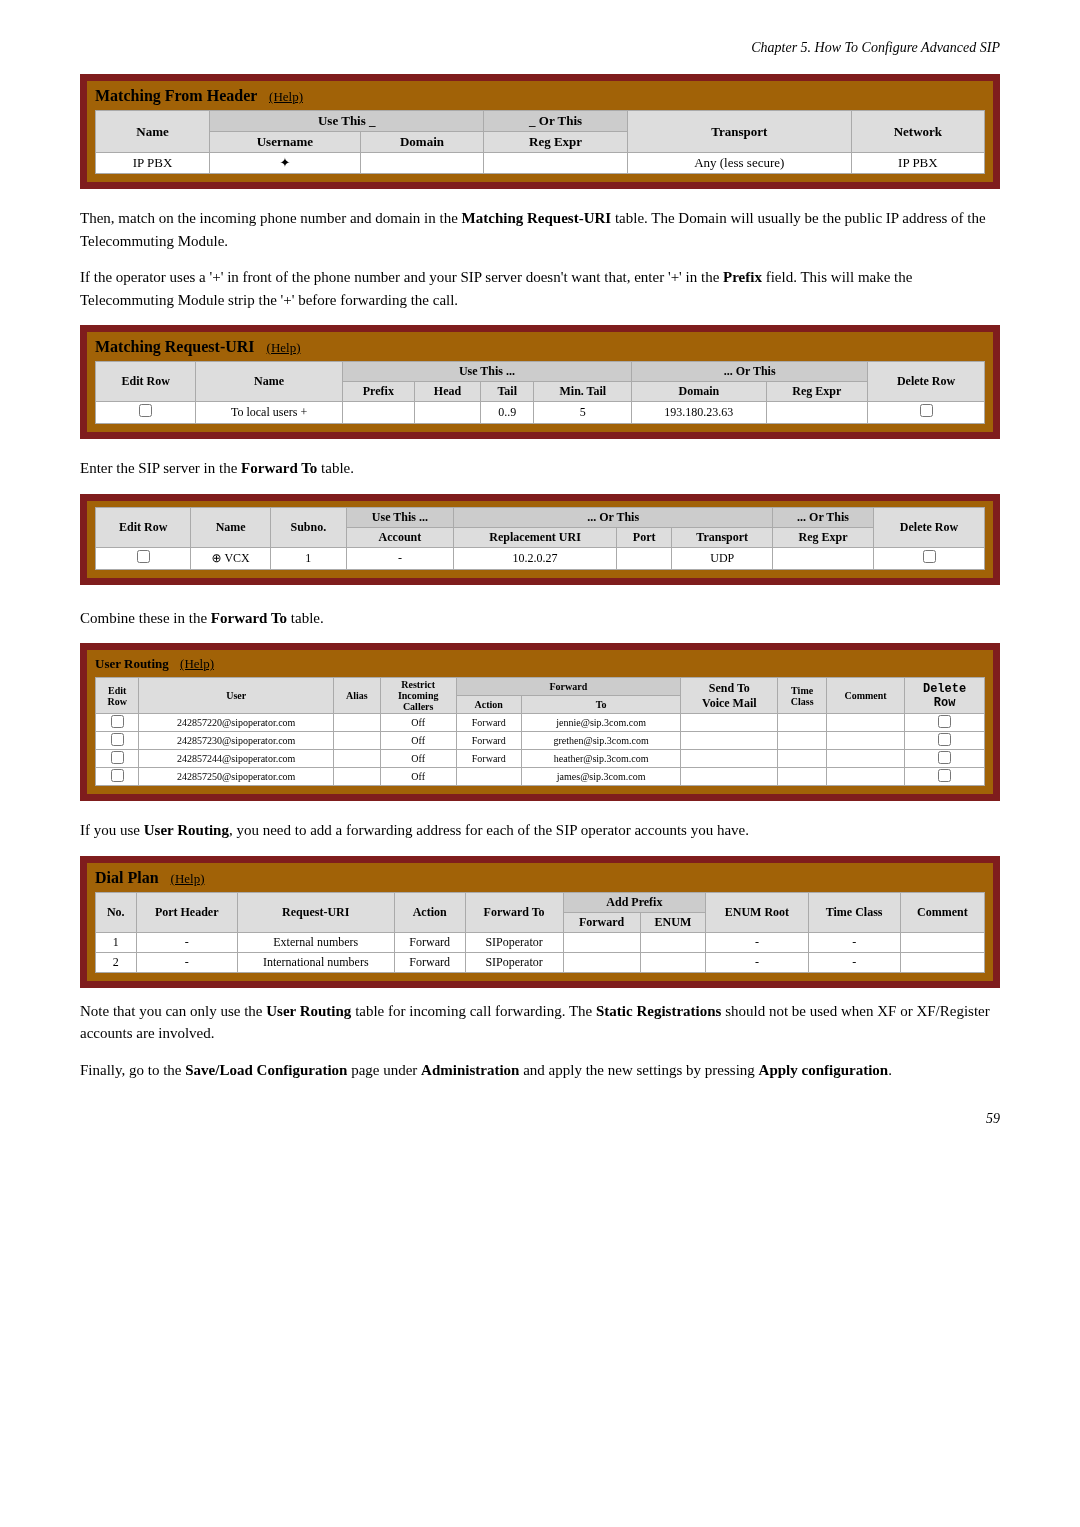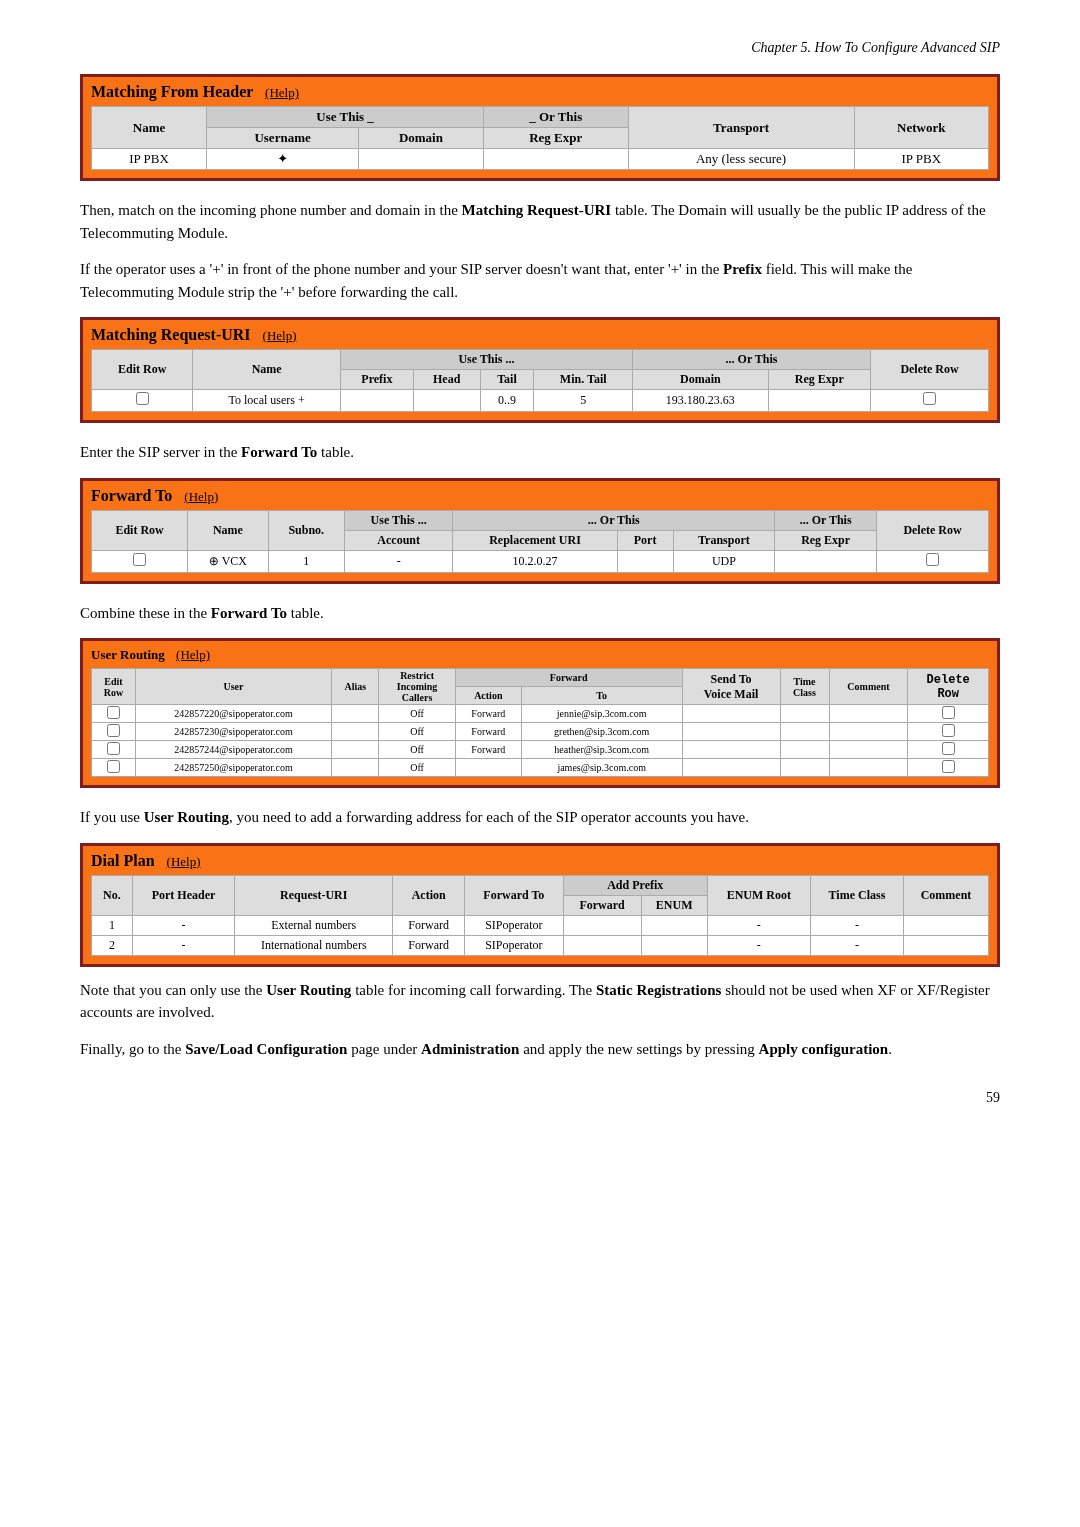--- a/index.html
+++ b/index.html
@@ -12,24 +12,24 @@
       min-height: 1527px;
       padding: 40px 80px 60px 80px;
     }
     .chapter-header {
       text-align: right;
       font-style: italic;
       font-size: 14px;
       margin-bottom: 18px;
     }
     .table-container {
-      border: 3px solid #7f1d1d;
+      border: 7px solid #7f1d1d;
       display: inline-block;
       margin-bottom: 18px;
-      background: #f97316;
+      background: #a16207;
       padding: 6px 8px 8px 8px;
     }
     .table-title {
       font-size: 16px;
       font-weight: bold;
       margin-bottom: 5px;
     }
     .table-title .help-link {
       font-weight: normal;
       font-size: 13px;
@@ -56,20 +56,21 @@
       background: #ccc;
     }
     p {
       font-size: 15px;
       margin-bottom: 14px;
       line-height: 1.5;
     }
     p strong { font-weight: bold; }
     .page-number {
       text-align: right;
+      font-style: italic;
       font-size: 14px;
       margin-top: 30px;
     }
     .matching-from-header-table table th,
     .matching-from-header-table table td {
       font-size: 13px;
     }
     .user-routing-table table {
       font-size: 10px;
     }
@@ -175,24 +176,20 @@
   </table>
 </div>
 
 
 <p>
   Enter the SIP server in the <strong>Forward To</strong> table.
 </p>
 
 
 <div class="table-container" style="width:100%; margin-bottom:18px;">
-  <div class="table-title">
-    <span>Forward To</span>
-    <span class="help-link">(Help)</span>
-  </div>
   <table style="width:100%;">
     <thead>
       <tr>
         <th rowspan="2">Edit Row</th>
         <th rowspan="2">Name</th>
         <th rowspan="2">Subno.</th>
         <th colspan="1" class="colspan-header">Use This ...</th>
         <th colspan="3" class="colspan-header">... Or This</th>
         <th colspan="1" class="colspan-header">... Or This</th>
         <th rowspan="2">Delete Row</th>

